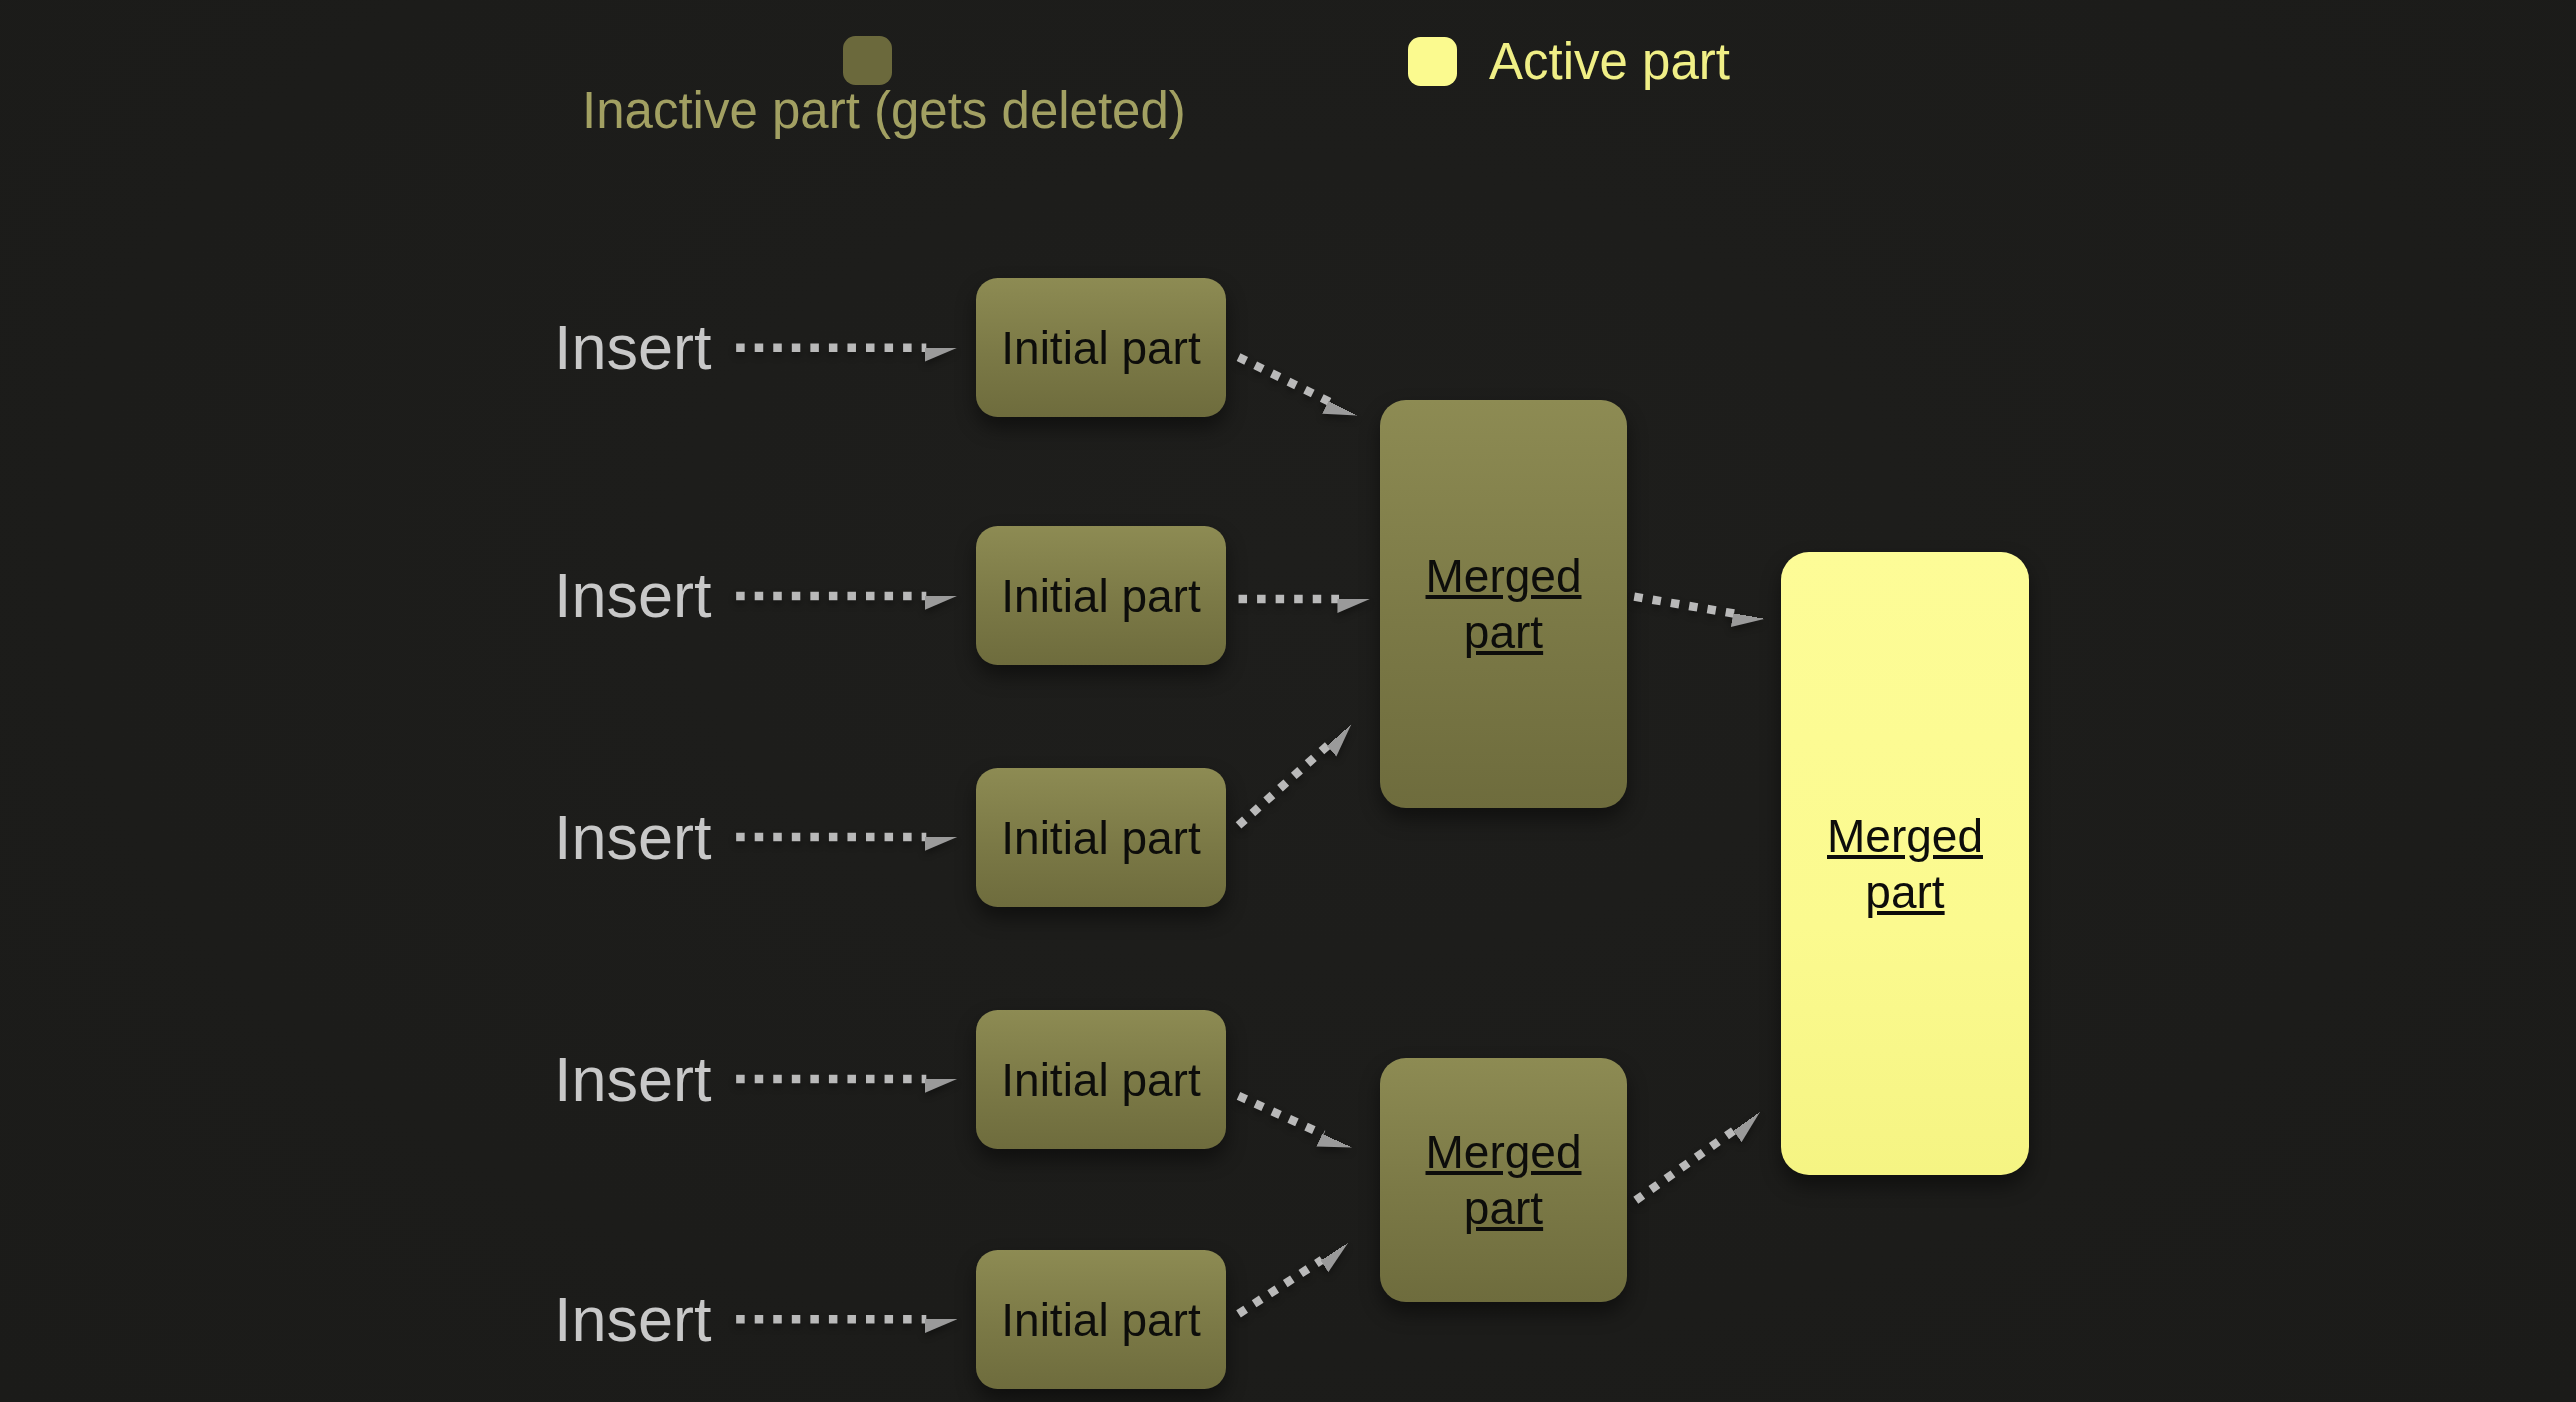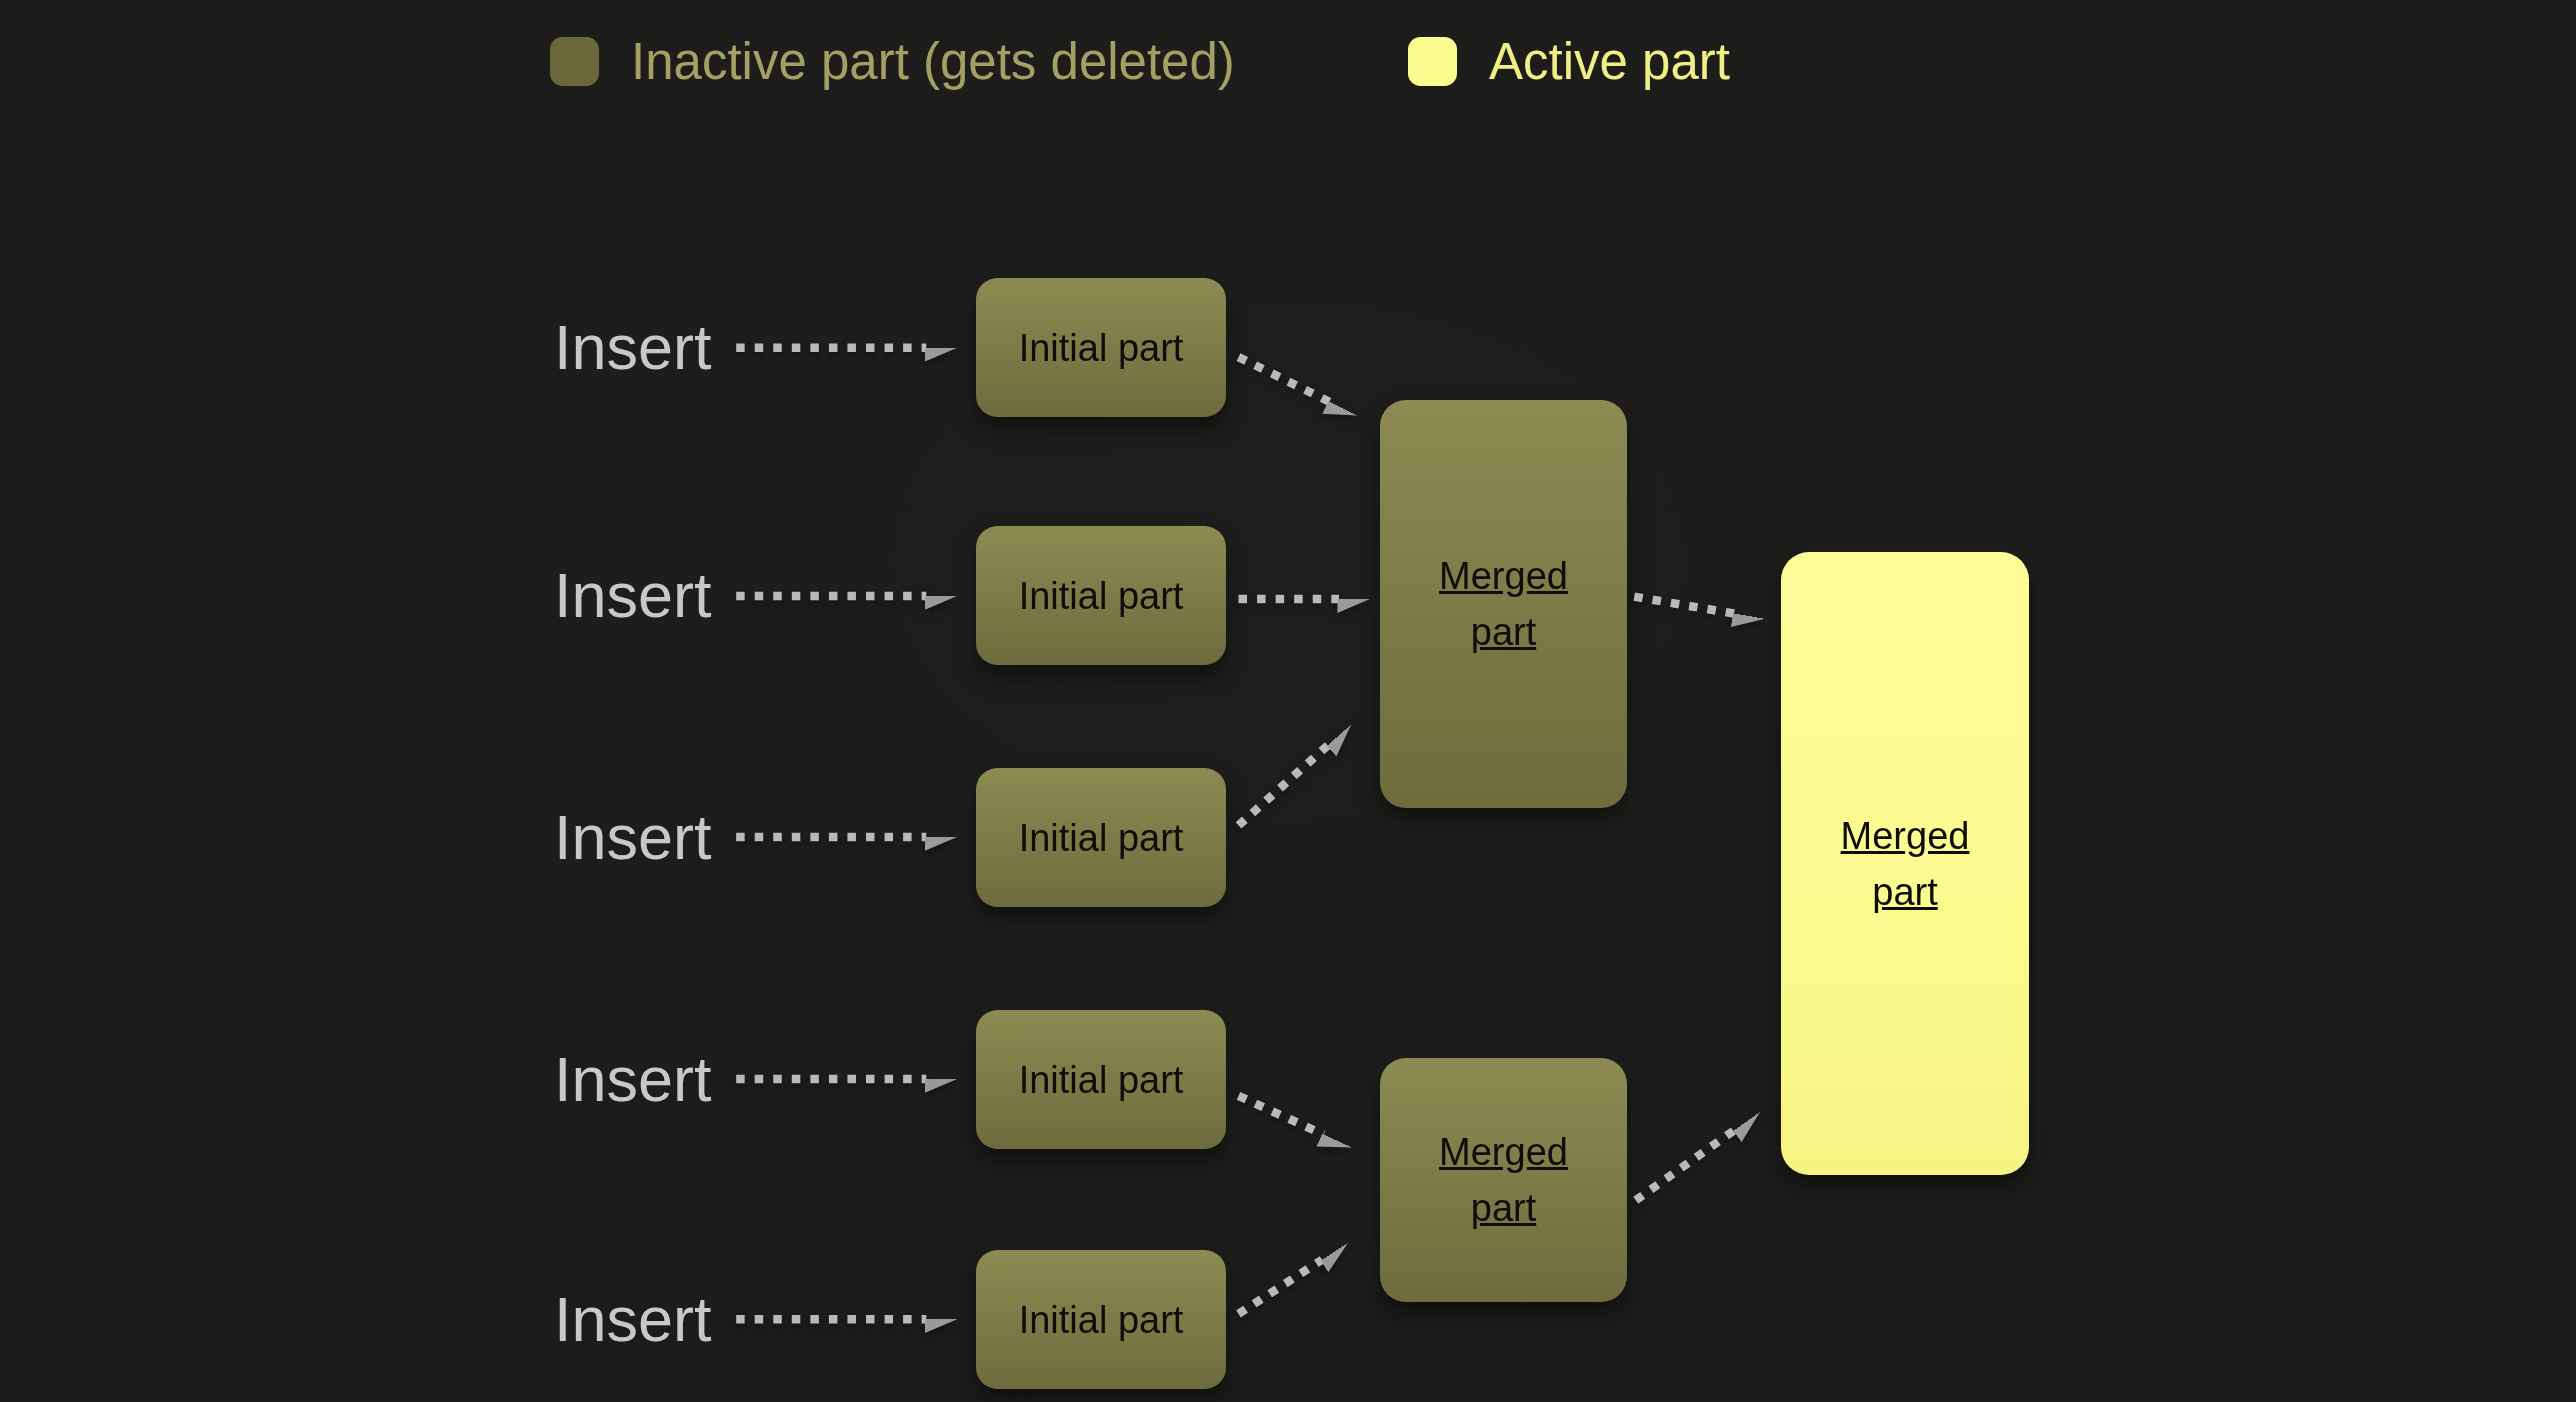--- a/index.html
+++ b/index.html
@@ -54,21 +54,21 @@
     text-align: left;
   }
 
   
   .node {
     position: absolute;
     display: flex;
     align-items: center;
     justify-content: center;
     text-align: center;
-    font-size: 38px;
+    font-size: 46px;
     line-height: 56px;
     color: #0d0d0b;
     box-shadow: 0 10.8px 20px rgba(0,0,0,0.45);
   }
   .node.inactive {
     background: linear-gradient(180deg, #8d8b53 0%, #7b7946 55%, #6e6c3d 100%);
   }
   .node.active {
     background: linear-gradient(180deg, #fdfc97 0%, #fbfa8f 60%, #f5f483 100%);
   }
@@ -90,21 +90,21 @@
     stroke-width: 11;
     stroke-dasharray: 11 13;
     fill: none;
   }
 </style>
 </head>
 <body>
 
 <div class="stage">
 
-  <div class="legend-item" style="left:550px;">
+  <div class="legend-item" style="left:550px;flex-direction:column;">
     <div class="legend-swatch inactive"></div>
     <div class="legend-text inactive">Inactive part (gets deleted)</div>
   </div>
   <div class="legend-item" style="left:1408px;">
     <div class="legend-swatch active"></div>
     <div class="legend-text active">Active part</div>
   </div>
 
   <div class="insert-label" style="top:323px;">Insert</div>
   <div class="insert-label" style="top:571px;">Insert</div>

